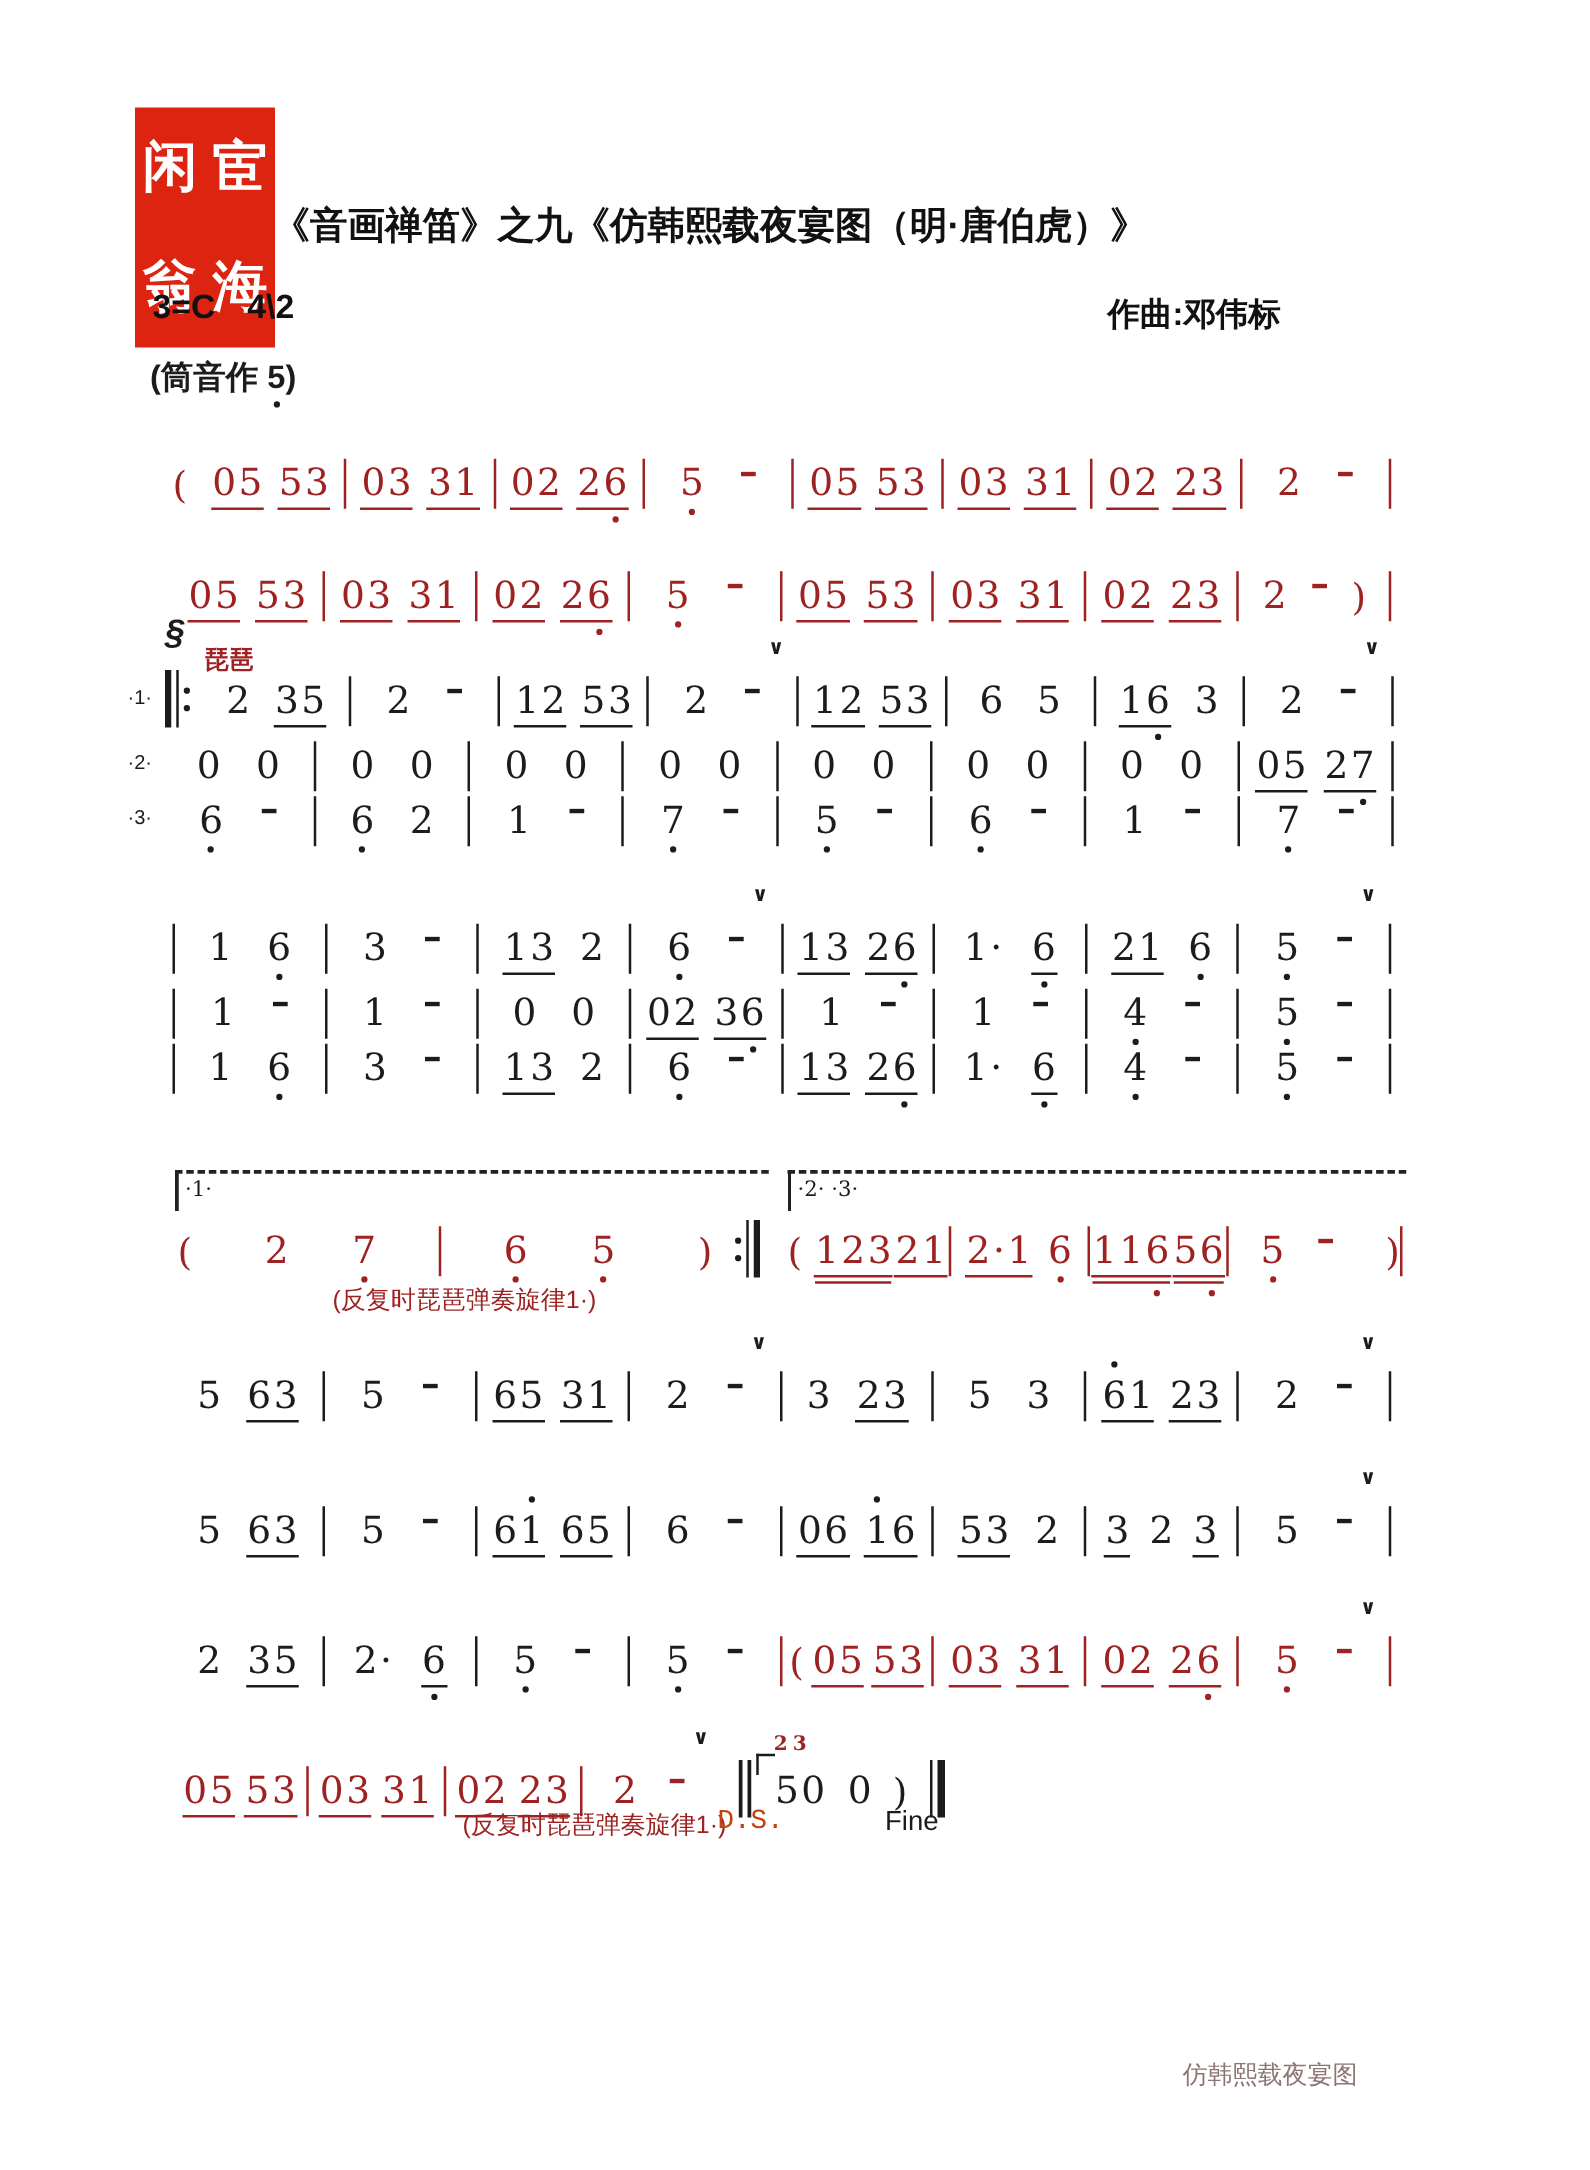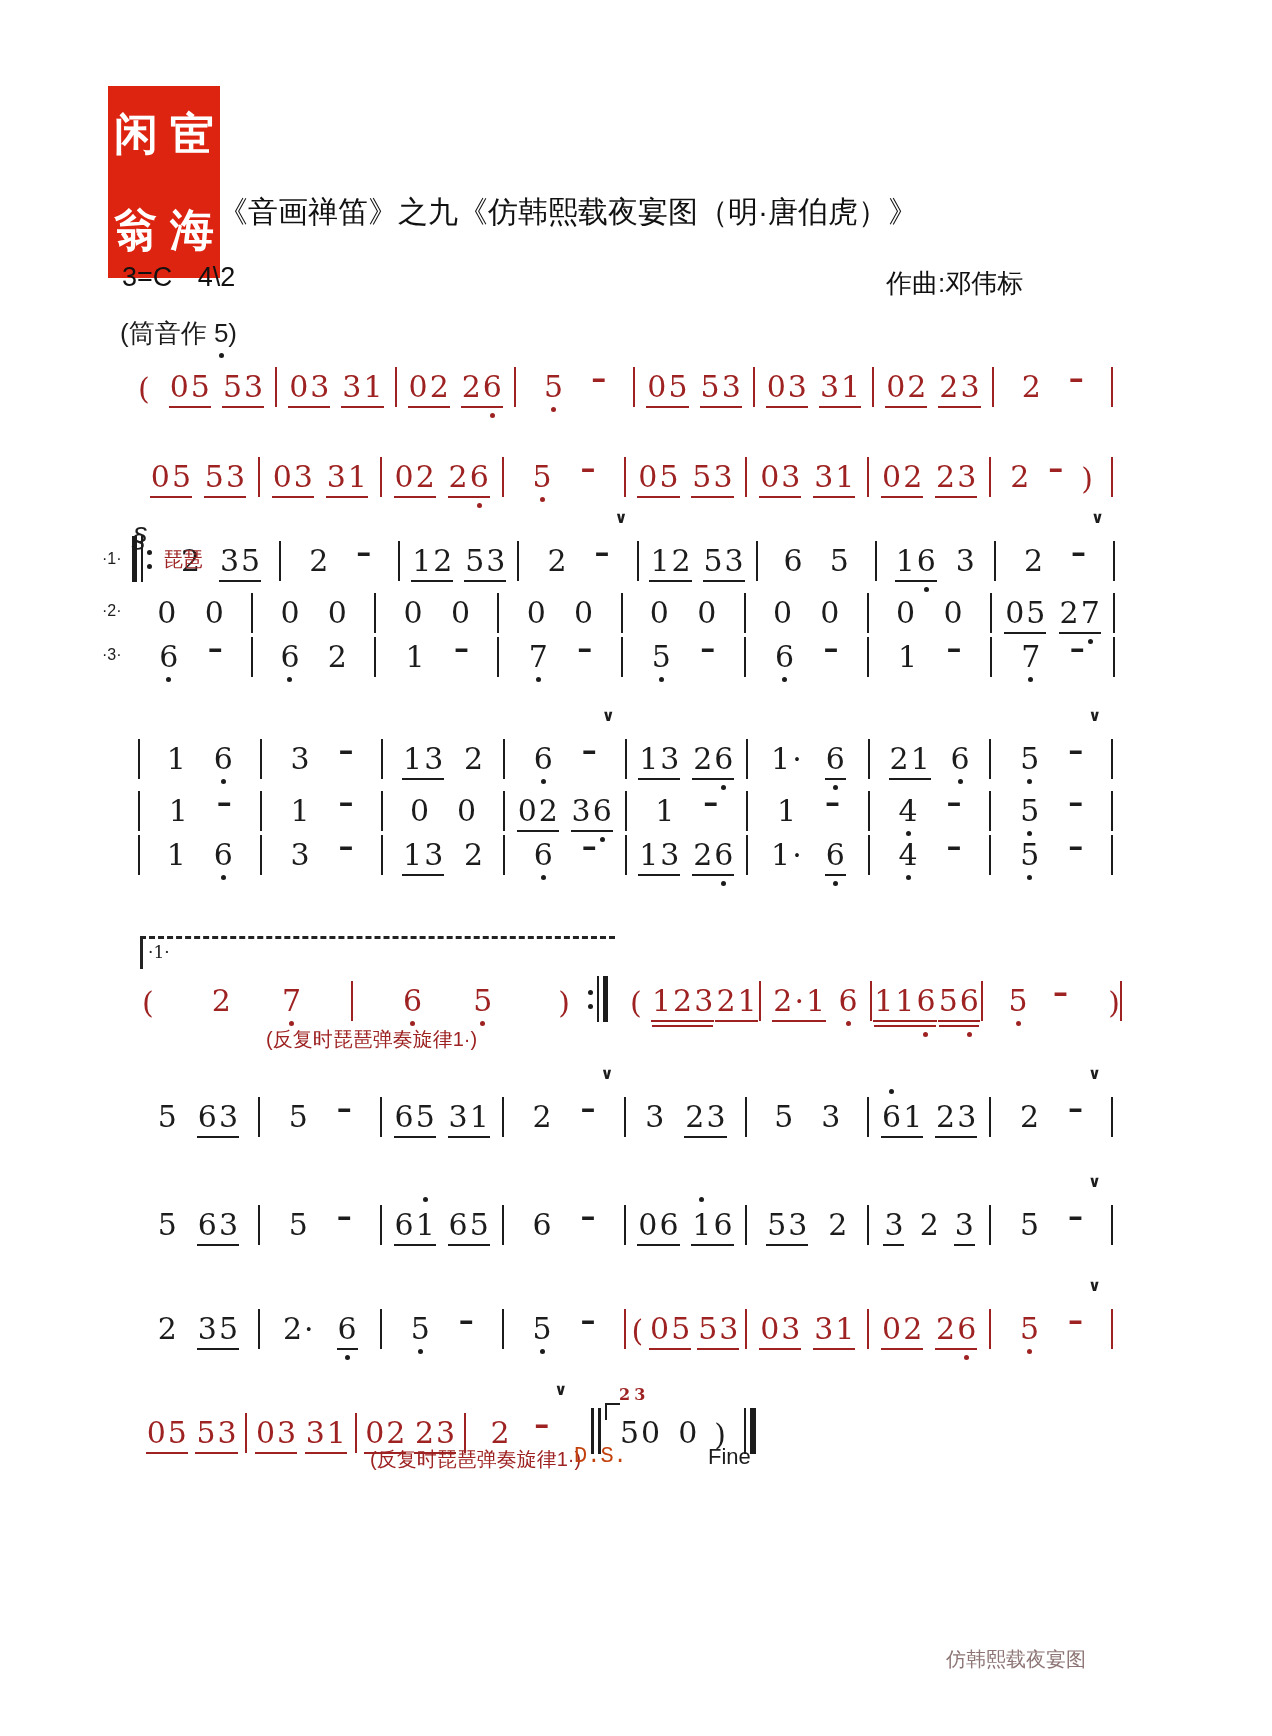--- a/index.html
+++ b/index.html
@@ -1,18 +1,18 @@
 <!DOCTYPE html>
 <html><head>
 <meta charset="utf-8">
 <style>
   html,body{margin:0;padding:0;background:#e8e8e8;}
   #sheet{position:relative;width:1272px;height:1736px;background:#ffffff;margin:0 auto;overflow:hidden;}
   .txt{position:absolute;white-space:nowrap;font-family:"Liberation Sans","DejaVu Sans",sans-serif;}
-  .bold{font-weight:400;margin-top:32px;}
+  .bold{font-weight:700;}
   .italic{font-style:italic;}
   
   #seal{position:absolute;display:grid;grid-template-columns:1fr 1fr;grid-template-rows:1fr 1fr;align-items:center;justify-items:center;}
   .sealch{color:#fff;font-family:"DejaVu Serif","Liberation Serif",serif;font-weight:700;font-size:44px;line-height:1;}
   .c1r1{grid-column:1;grid-row:1}.c1r2{grid-column:1;grid-row:2}.c2r1{grid-column:2;grid-row:1}.c2r2{grid-column:2;grid-row:2}
   
   .line{position:absolute;display:flex;align-items:flex-end;height:50px;font-family:"DejaVu Serif","Liberation Serif",serif;font-size:30px;white-space:nowrap;}
   .measure{flex:1 1 0;display:flex;justify-content:space-evenly;align-items:flex-end;}
   .lead{margin-right:8px;}
   .tailtk{margin-left:16px;}
@@ -617,20 +617,23 @@
       <span class="tk note tailtk" style="color: rgb(28, 28, 28);"><span class="grp u0"><span class="ch">0</span></span></span>
       <span class="tk close tailtk" style="color: rgb(28, 28, 28);">)</span>
       <span class="tk fbar tailtk" style="color: rgb(28, 28, 28);">
         <span class="vb b2"></span>
         <span class="vb b5"></span>
       </span>
     </div>
     <div class="volta" style="left: 140px; top: 936px; width: 472px;">
       <span class="vlabel">·1·</span>
     </div>
+    <div class="volta" style="left: 630px; top: 936px; width: 492px;">
+      <span class="vlabel">·2· ·3·</span>
+    </div>
     <div class="txt bold" style="left: 163px; top: 514px; font-size: 20px; color: rgb(158, 34, 34);">琵琶</div>
     <div class="txt bold italic" style="left: 132px; top: 490px; font-size: 28px; color: rgb(28, 28, 28);">§</div>
     <div class="txt" style="left: 102px; top: 550px; font-size: 16px; color: rgb(28, 28, 28);">·1·</div>
     <div class="txt" style="left: 102px; top: 602px; font-size: 16px; color: rgb(28, 28, 28);">·2·</div>
     <div class="txt" style="left: 102px; top: 646px; font-size: 16px; color: rgb(28, 28, 28);">·3·</div>
     <div class="txt" style="left: 266px; top: 1026px; font-size: 20px; color: rgb(158, 34, 34);">(反复时琵琶弹奏旋律1·)</div>
     <div class="txt" style="left: 370px; top: 1446px; font-size: 20px; color: rgb(158, 34, 34);">(反复时琵琶弹奏旋律1·)</div>
     <div class="txt" style="left: 574px; top: 1444px; font-size: 22px; color: #c2410c; font-family: Liberation Mono, monospace;">D.S.</div>
     <div class="txt" style="left: 708px; top: 1444px; font-size: 22px; color: rgb(28, 28, 28);">Fine</div>
   </div>

